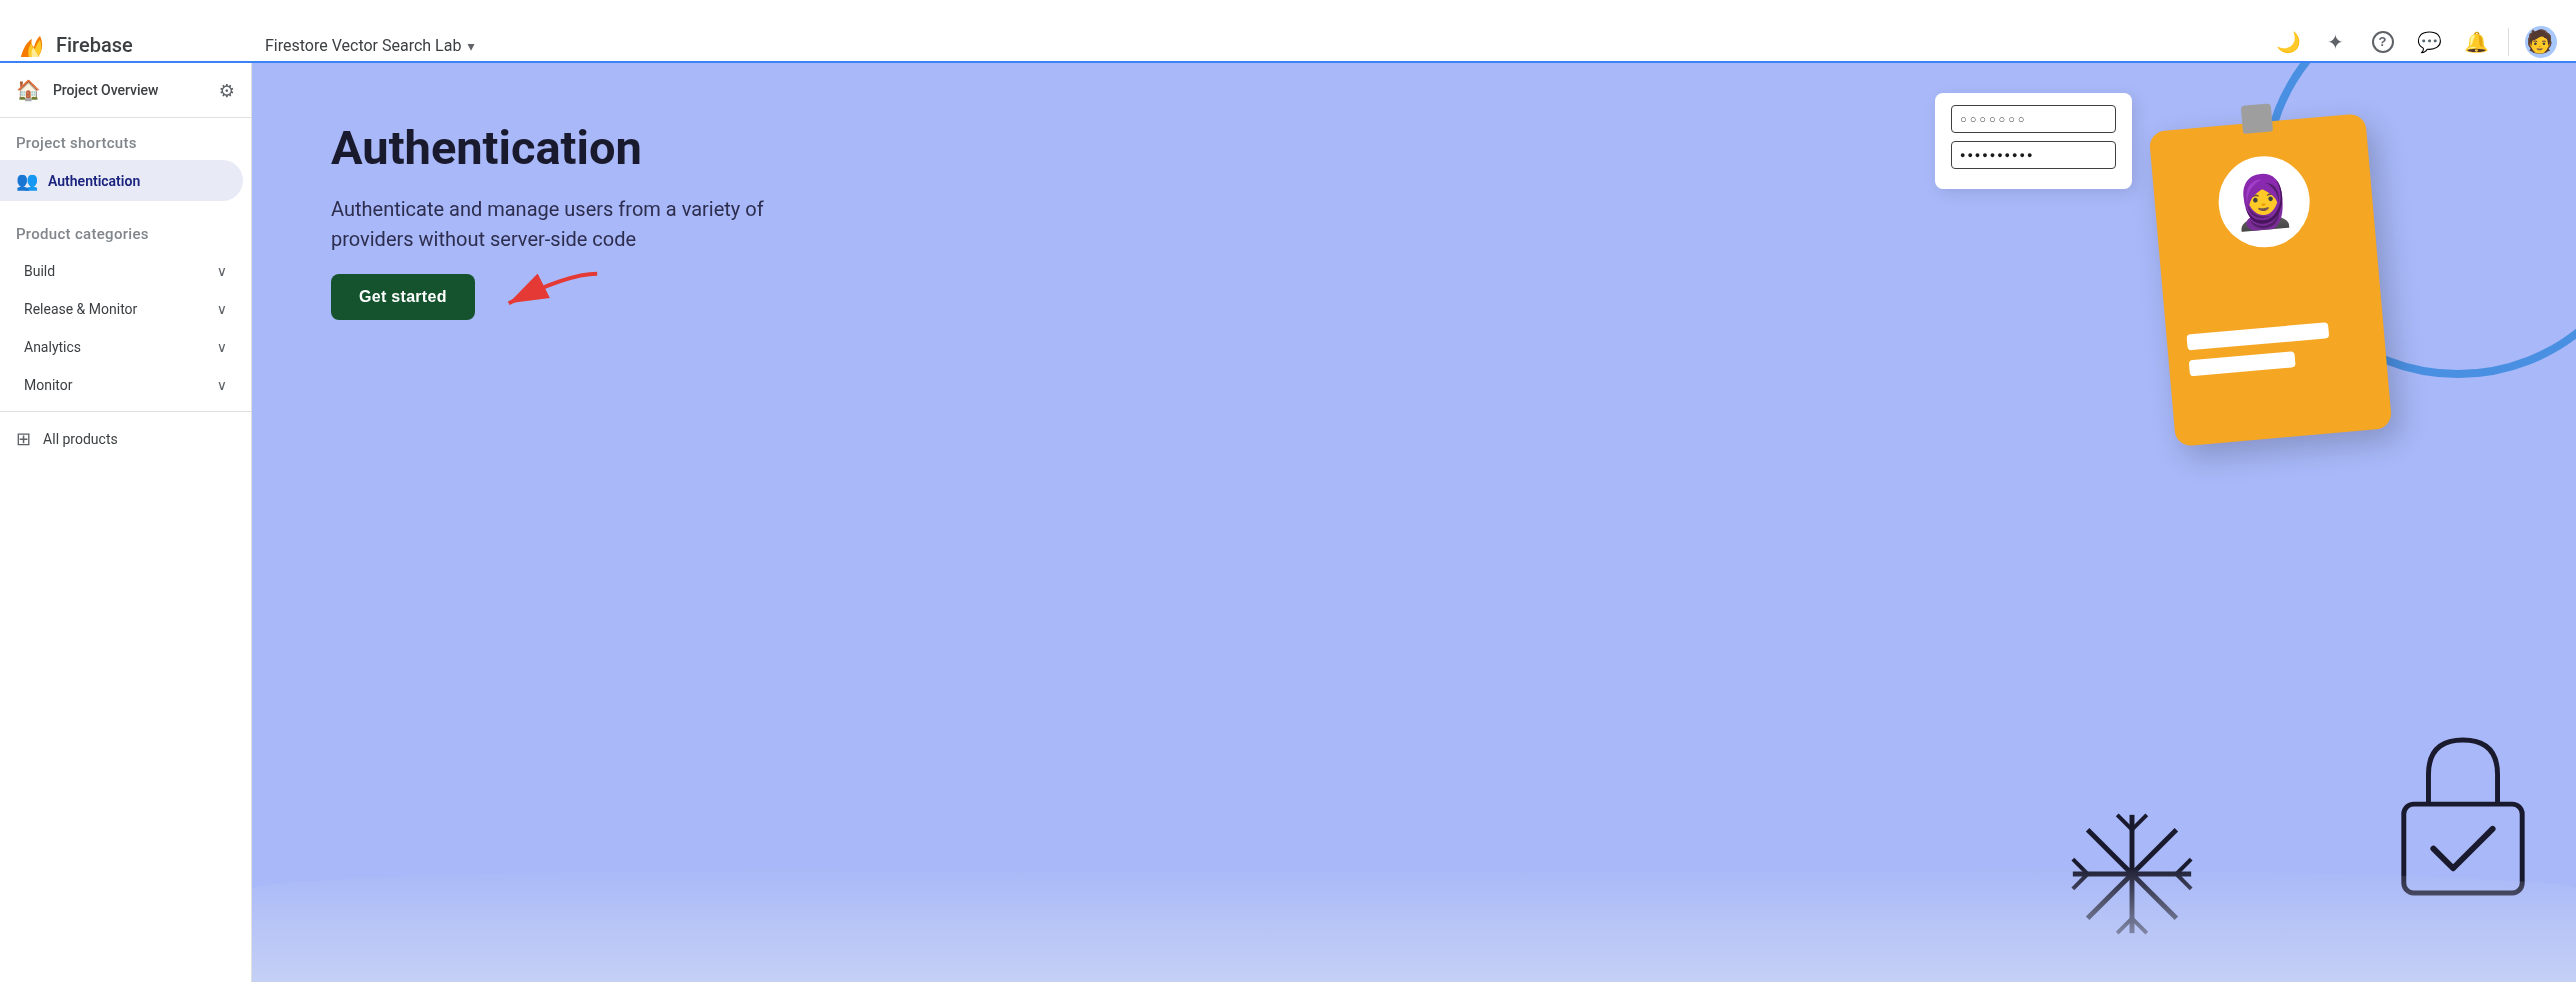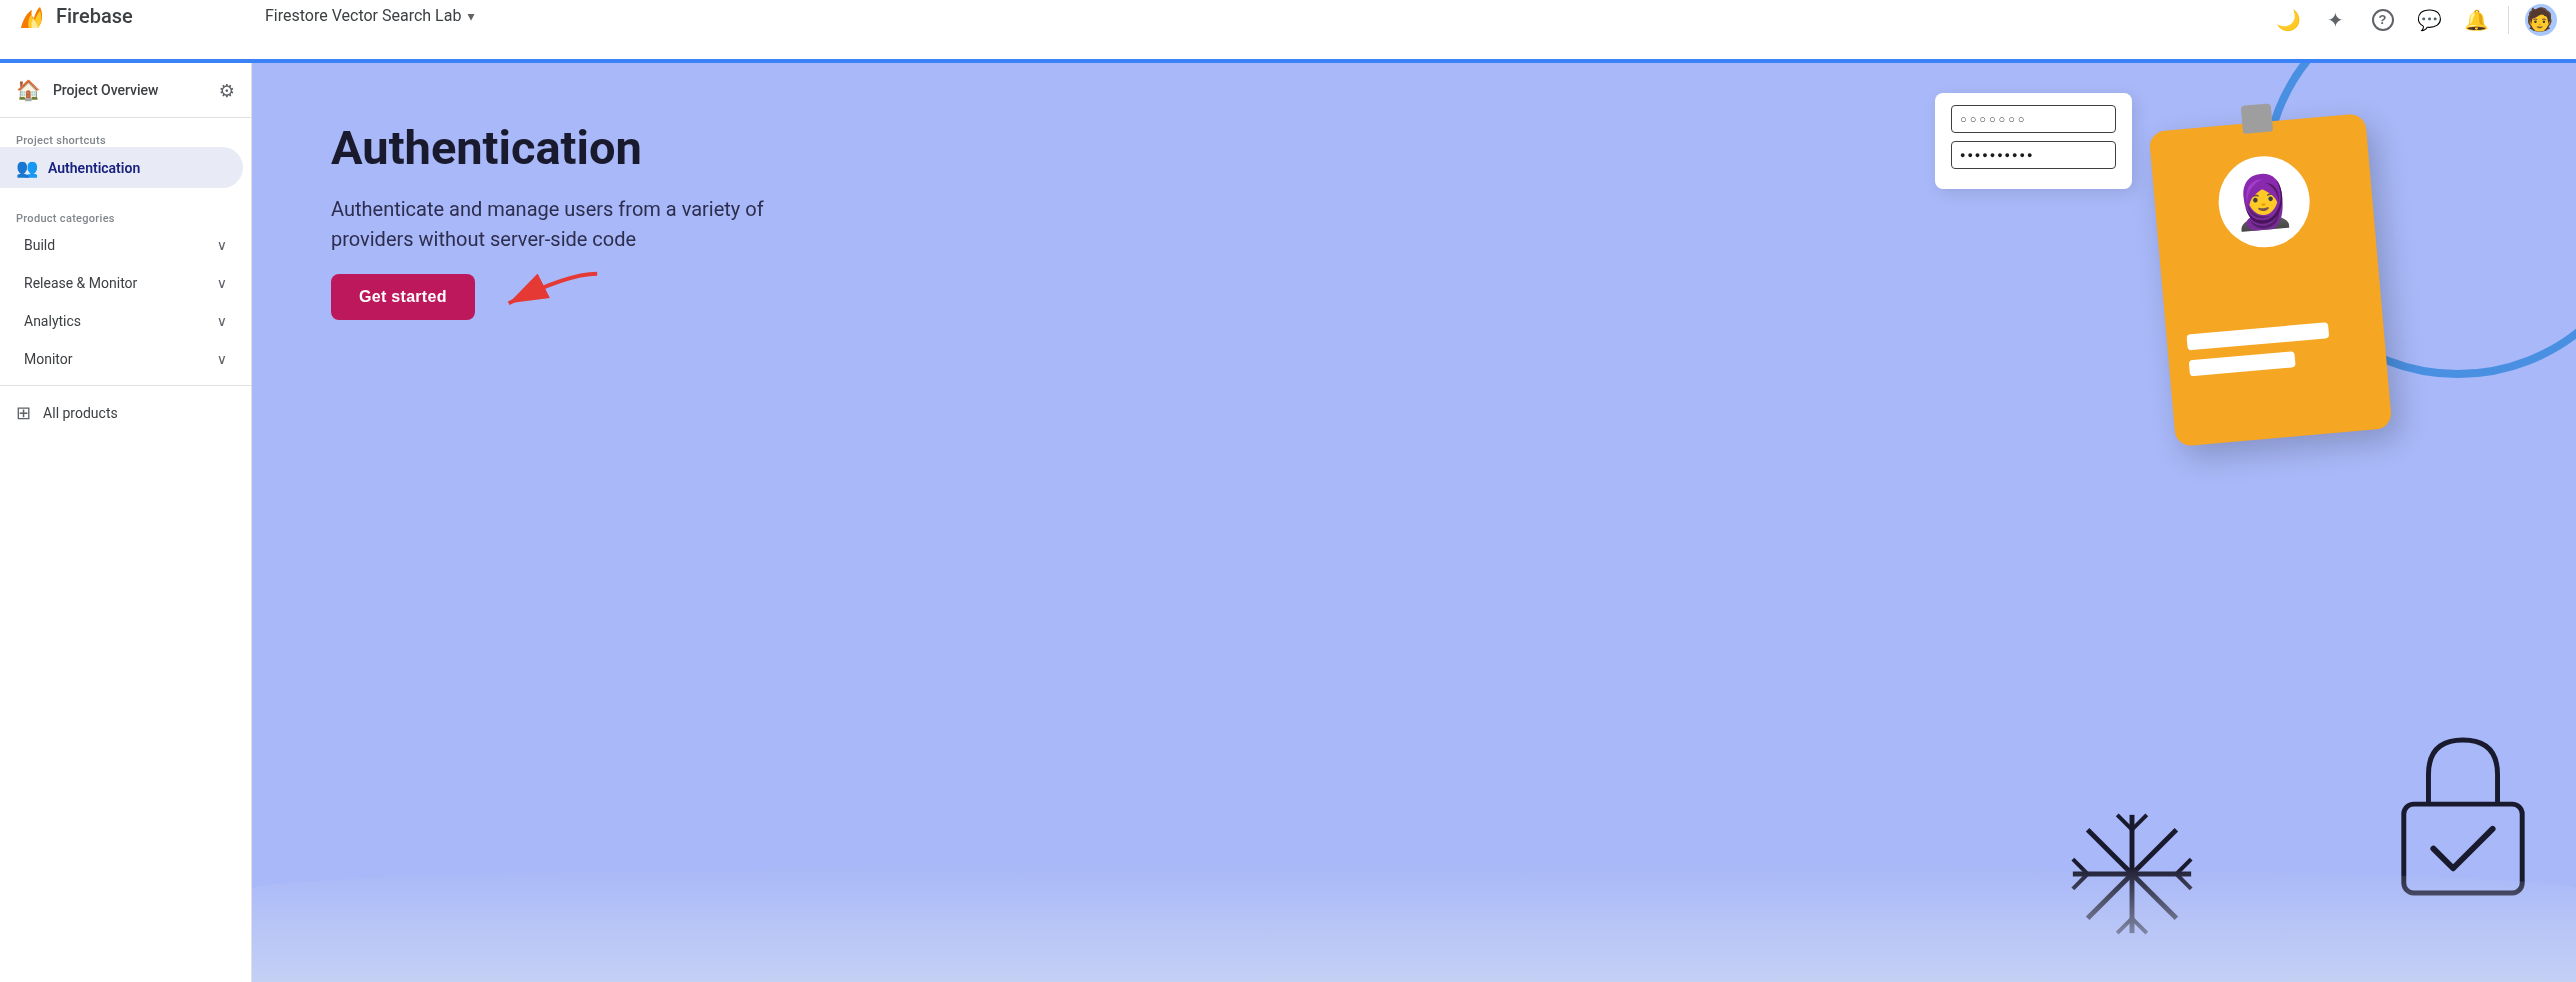--- a/index.html
+++ b/index.html
@@ -3,23 +3,23 @@
   <meta charset="utf-8">
   <style>
     * { margin: 0; padding: 0; box-sizing: border-box; }
     body { font-family: 'Google Sans', Roboto, Arial, sans-serif; display: flex; flex-direction: column; height: 100vh; overflow: hidden; background: #f8f9fa; }
 
     
     .topbar {
       height: 63px;
       background: #fff;
       display: flex;
-      align-items: flex-start;
+      align-items: flex-end;
       padding: 0 16px;
-      border-bottom: 4px solid #3b82f6;
+      border-bottom: 2px solid #3b82f6;
       position: fixed;
       top: 0; left: 0; right: 0;
       z-index: 100;
     }
     .topbar-logo {
       display: flex;
       align-items: center;
       gap: 8px;
       min-width: 217px;
     }
@@ -108,24 +108,24 @@
       color: #3c4043;
       flex: 1;
     }
     .sidebar-gear-icon {
       color: #5f6368;
       font-size: 18px;
       cursor: pointer;
     }
 
     .sidebar-section-label {
-      font-size: 11px;
+      font-size: 15px;
       font-weight: 500;
       color: #80868b;
-      padding: 16px 16px 0 16px;
+      padding: 16px 16px 8px 16px;
       text-transform: none;
       letter-spacing: 0.3px;
     }
 
     .sidebar-item {
       display: flex;
       align-items: center;
       padding: 10px 16px;
       gap: 12px;
       cursor: pointer;
@@ -201,21 +201,21 @@
 
     .hero-desc {
       font-size: 20px;
       color: #2d2d4e;
       line-height: 1.5;
       margin-bottom: 20px;
       max-width: 434px;
     }
 
     .get-started-btn {
-      background: #be185d;
+      background: #14532d;
       color: #fff;
       border: none;
       padding: 14px 28px;
       border-radius: 8px;
       font-size: 16px;
       font-weight: 600;
       cursor: pointer;
       letter-spacing: 0.3px;
     }
 

